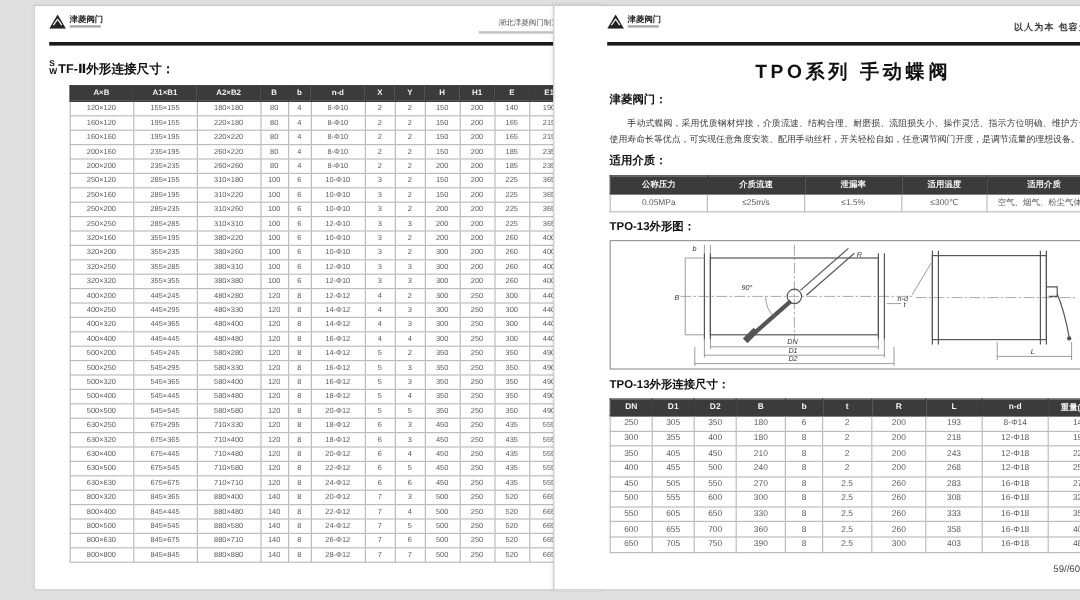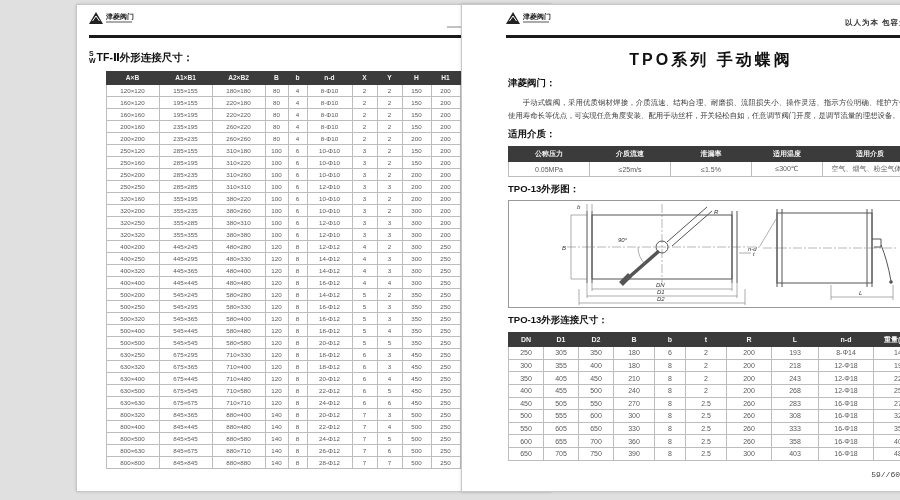--- a/index.html
+++ b/index.html
@@ -1,19 +1,19 @@
 <!DOCTYPE html>
 <html><head>
 <meta charset="utf-8">
 <style>
   html,body{margin:0;padding:0;width:900px;height:500px;overflow:hidden;
     font-family:"Liberation Sans","DejaVu Sans",sans-serif;background:#e0e0e0;}
   .canvas{position:relative;width:900px;height:500px;}
   .page{position:absolute;top:4px;height:488px;background:#fff;border:1px solid #c8c8c8;box-sizing:border-box;box-shadow:0 0 3px rgba(0,0,0,.15);}
-  .page-left{left:28px;width:476px;margin-left:48px;}
+  .page-left{left:28px;width:476px;}
   .page-right{left:461px;width:468px;padding-left:32px;}
   .page-header{position:relative;height:30px;}
   .logo{position:absolute;left:12px;top:7px;display:flex;align-items:center;gap:3px;}
   .logo-txt{font-size:7px;font-weight:bold;color:#222;line-height:1.1;}
   .logo-sub{display:block;width:26px;height:2px;background:#aaa;margin-top:1px;}
   .company{position:absolute;right:12px;top:10px;font-size:6.3px;color:#555;text-align:right;}
   .company-sub{display:block;height:2px;width:92px;background:#c2c2c2;margin-top:2px;margin-left:auto;}
   .slogan{position:absolute;right:12px;top:13px;font-size:7.5px;font-weight:bold;color:#333;letter-spacing:1px;}
   .rule{height:2.5px;background:#1a1a1a;margin:0 12px;}
   .lp-title{margin:13px 12px 0;display:flex;align-items:center;gap:1px;}
@@ -54,21 +54,21 @@
   .rt th:nth-child(7),.rt td:nth-child(7){width:44px;}
   .rt th:nth-child(8),.rt td:nth-child(8){width:46px;}
   .rt th:nth-child(9),.rt td:nth-child(9){width:54px;}
   .rt th:nth-child(10),.rt td:nth-child(10){width:48px;}
   .drawing-box{margin:4px 14px 0;height:106px;border:1px solid #999;position:relative;background:#fff;}
   .drawing-box svg{position:absolute;top:0;}
   svg .ln{stroke:#555;stroke-width:1;fill:none;}
   svg .thin{stroke:#777;stroke-width:.6;fill:none;}
   svg .cl{stroke:#888;stroke-width:.6;stroke-dasharray:9 2 2 2;fill:none;}
   svg .dim{font-size:6px;fill:#333;font-style:italic;}
-  .page-num{position:absolute;right:28px;bottom:12px;font-size:8px;color:#444;font-family:Liberation Mono, monospace;}
+  .page-num{position:absolute;right:28px;bottom:12px;font-size:8px;color:#444;}
 </style>
 </head>
 <body>
 
 <div class="canvas">
 
   <div class="page page-left">
     <div class="page-header">
       <div class="logo">
         <svg width="14" height="12" viewBox="0 0 14 12">

